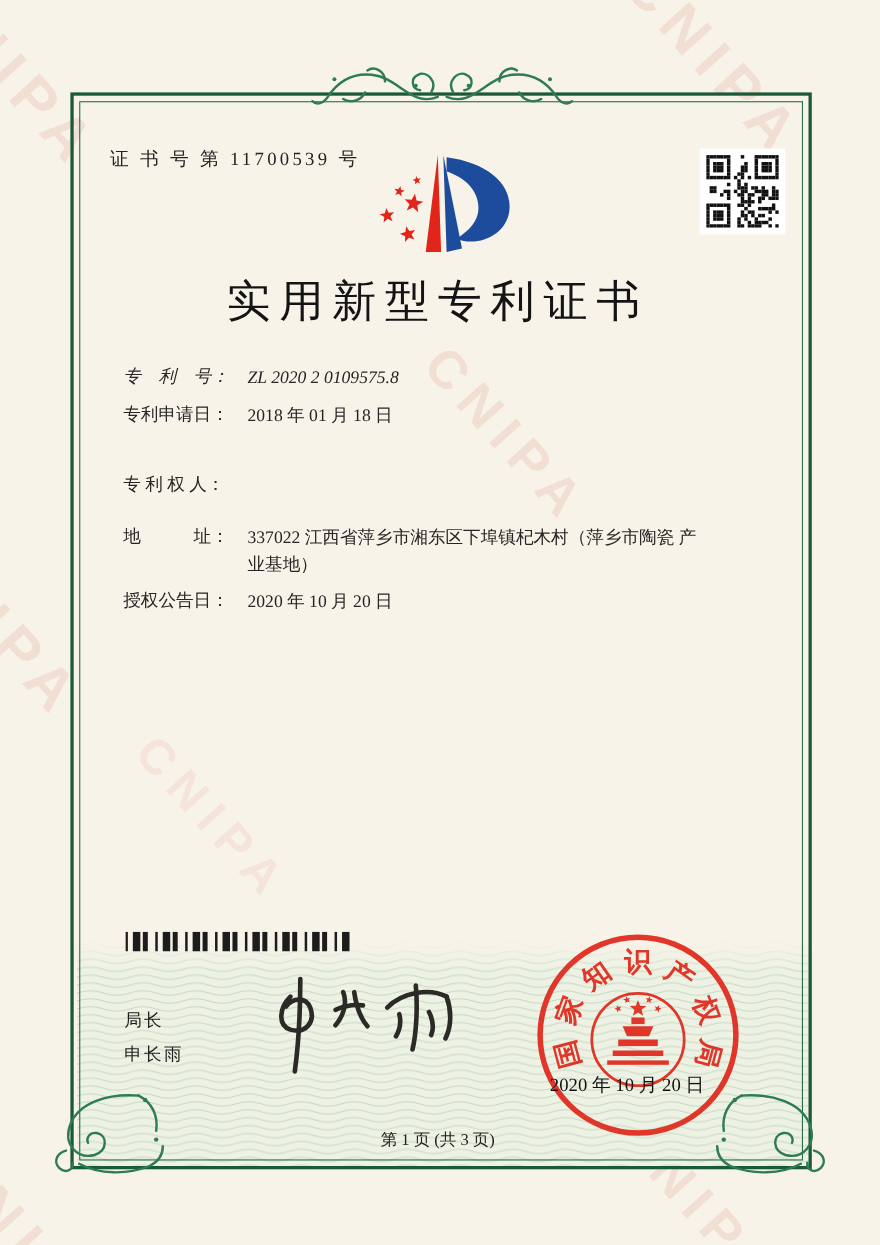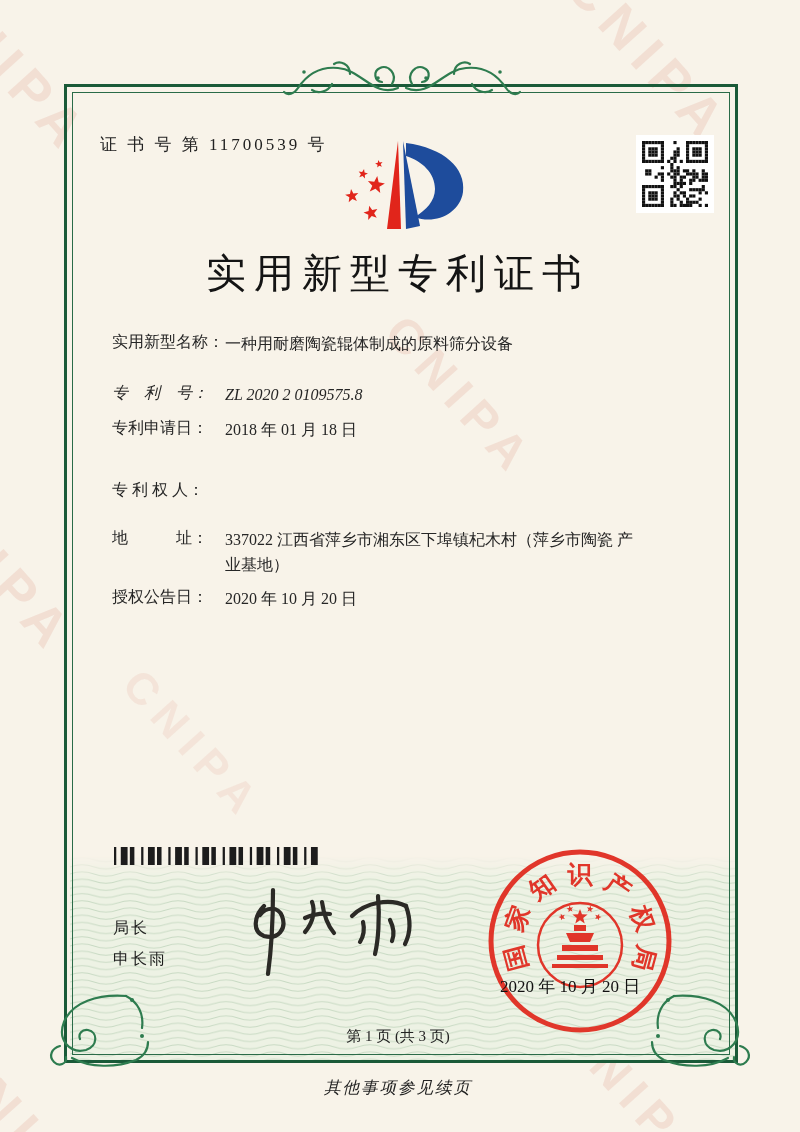--- a/index.html
+++ b/index.html
@@ -343,24 +343,20 @@
         <rect x="14" y="20" width="1" height="1" fill="#111"></rect>
         <rect x="15" y="20" width="1" height="1" fill="#111"></rect>
         <rect x="18" y="20" width="1" height="1" fill="#111"></rect>
         <rect x="20" y="20" width="1" height="1" fill="#111"></rect>
       </svg>
   </div>
 
   <div class="title">实用新型专利证书</div>
 
   <div class="fields">
-    <div class="row" style="margin-bottom:26px;">
-      <span class="lbl">实用新型名称：</span>
-      <span class="val">一种用耐磨陶瓷辊体制成的原料筛分设备</span>
-    </div>
     <div class="row" style="margin-bottom:10px;font-style:italic;">
       <span class="lbl">专　利　号：</span>
       <span class="val">ZL 2020 2 0109575.8</span>
     </div>
     <div class="row" style="margin-bottom:38px;">
       <span class="lbl">专利申请日：</span>
       <span class="val">2018 年 01 月 18 日</span>
     </div>
     <div class="row" style="margin-bottom:26px;">
       <span class="lbl">专 利 权 人：</span>
@@ -445,15 +441,14 @@
         <rect x="78" y="100" width="36" height="6"></rect>
         <rect x="73" y="110" width="46" height="5"></rect>
         <rect x="68" y="119" width="56" height="4"></rect>
         <rect x="90" y="80" width="12" height="6"></rect>
       </g>
     </g>
   </svg>
   <div class="seal-date">2020 年 10 月 20 日</div>
 
   <div class="page-num">第 1 页 (共 3 页)</div>
-  <div class="continuation">其他事项参见续页</div>
 
 </div>
 
 </body></html>

